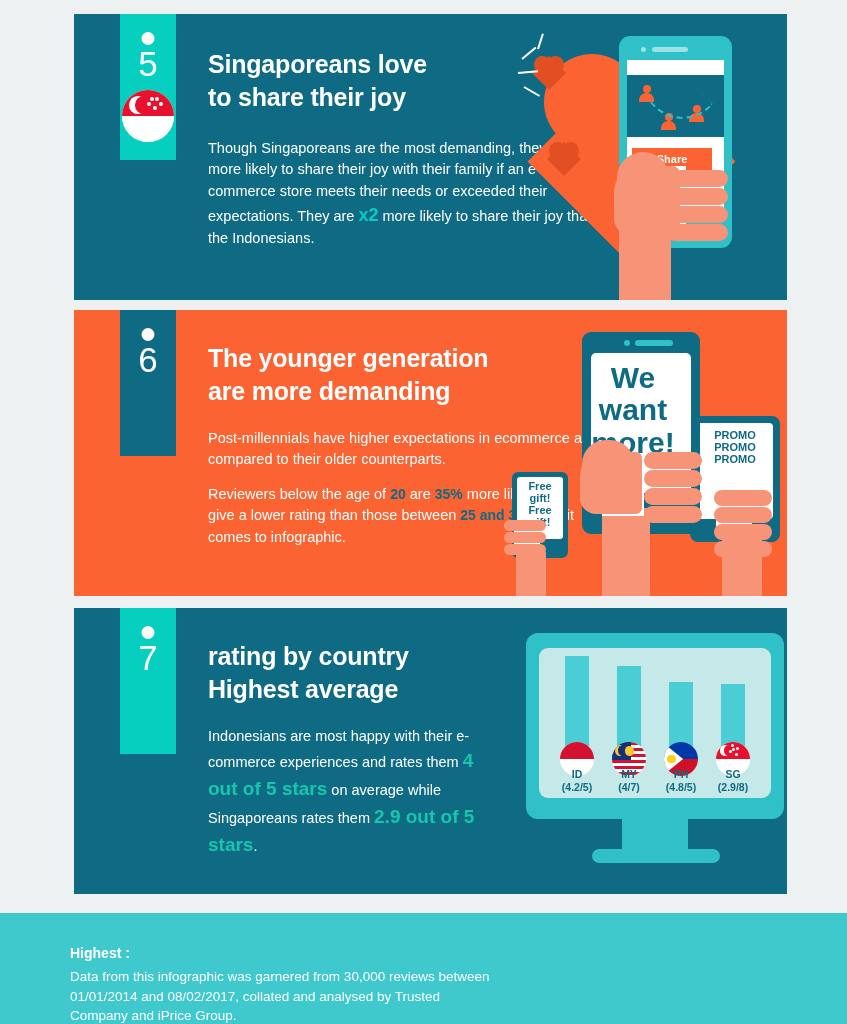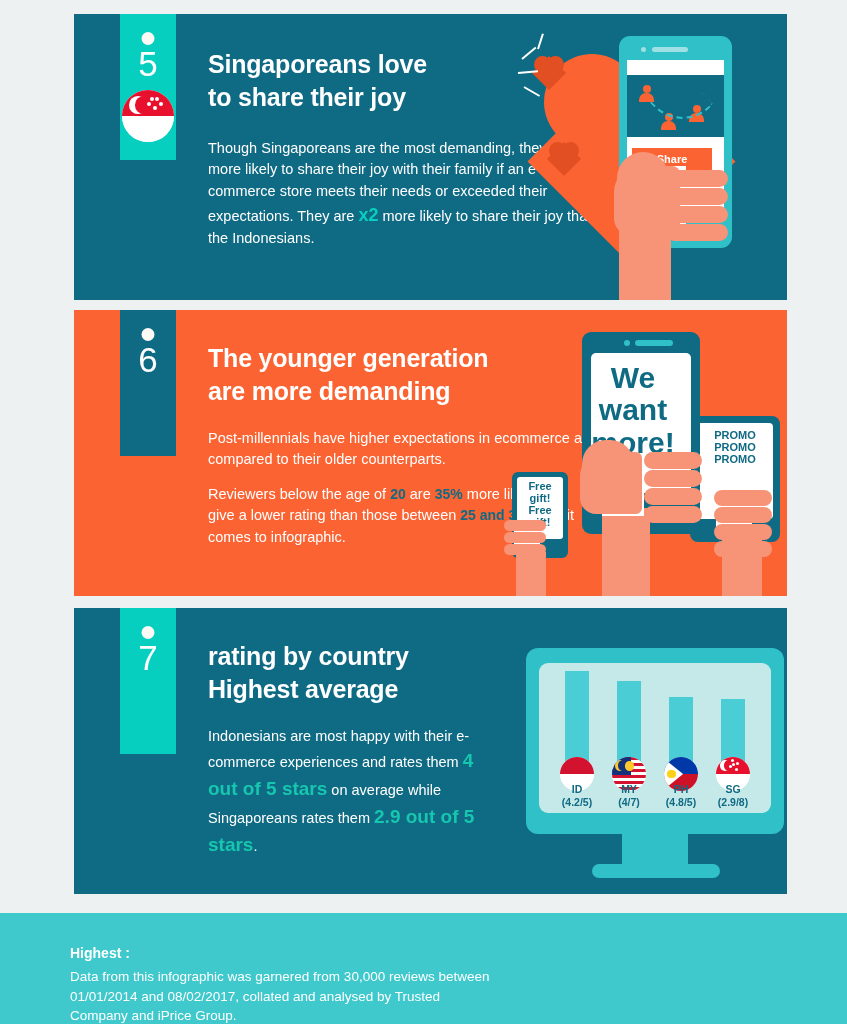--- a/index.html
+++ b/index.html
@@ -93,21 +93,21 @@
   .ph .cm{position:absolute;border-radius:50%;background:#2fc0c8;}
   .scrtext{position:absolute;color:#0f6a84;font-weight:bold;text-align:center;line-height:1.08;}
   .hand6{position:absolute;}
   .hand6 .arm{position:absolute;background:#f79477;}
   .hand6 .palm{position:absolute;background:#f79477;}
   .hand6 .thumb{position:absolute;background:#f79477;}
   .hand6 .f{position:absolute;background:#f79477;border-radius:9px;}
   .hand6 .white{position:absolute;background:#ffffff;}
 
   
-  .ill7{position:absolute;left:370px;top:16px;width:343px;height:280px;}
+  .ill7{position:absolute;left:370px;top:1px;width:343px;height:280px;}
   .monitor{position:absolute;left:82px;top:24px;width:258px;height:186px;background:#2fc0c8;border-radius:12px;}
   .screen7{position:absolute;left:13px;top:15px;width:232px;height:150px;background:#c5e9e9;border-radius:9px;}
   .bar{position:absolute;bottom:34px;width:24px;background:#4bcdd6;}
   .cflag{position:absolute;bottom:22px;width:34px;height:34px;border-radius:50%;overflow:hidden;background:#fff;}
   .clabel{position:absolute;bottom:0px;width:60px;text-align:center;color:#0f6a84;
     font-size:10.5px;font-weight:bold;line-height:1.25;}
   .stand{position:absolute;left:178px;top:208px;width:66px;height:36px;background:#2fc0c8;}
   .base{position:absolute;left:148px;top:240px;width:128px;height:14px;background:#2fc0c8;border-radius:7px;}
 
   

